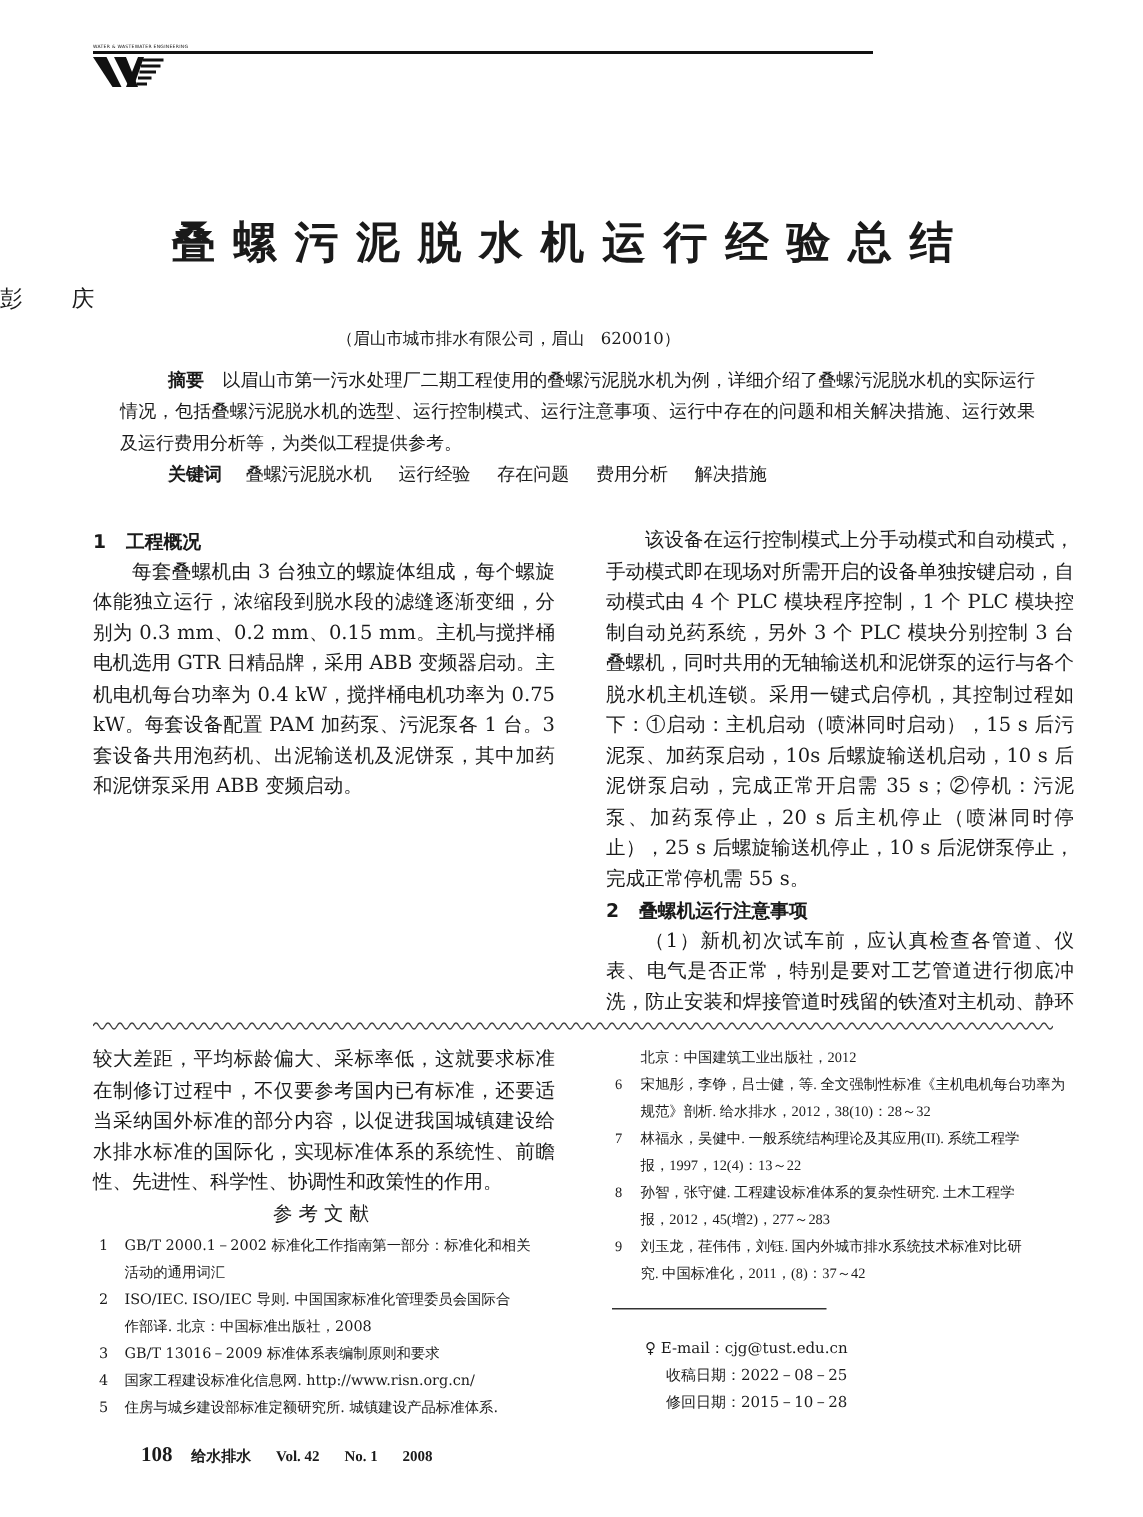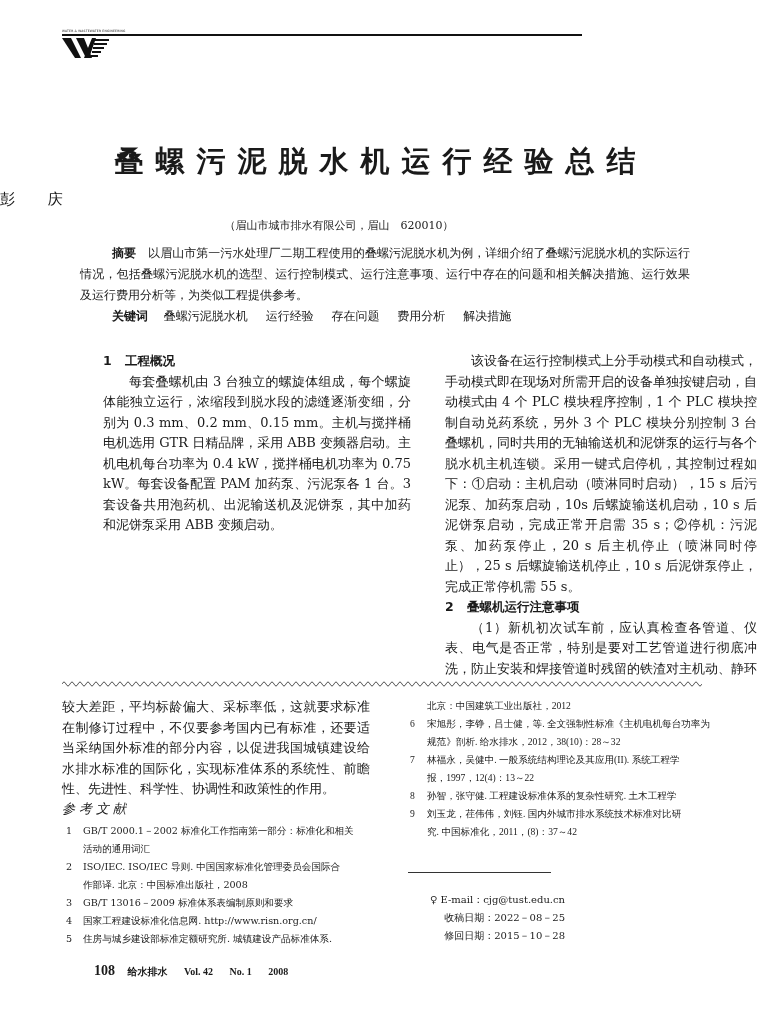--- a/index.html
+++ b/index.html
@@ -15,41 +15,41 @@
              letter-spacing: 12px; font-family: Liberation Sans, sans-serif; }
     #author { left: 0; width: 762px; top: 190px; text-align: left; font-size: 15px; letter-spacing: 14px; }
     #affil { left: 0; width: 678px; top: 218px; text-align: center; font-size: 11px; }
 
     .abstract { left: 80px; width: 610px; font-size: 12px; line-height: 21px; }
     #abstract { top: 243px; text-indent: 32px; text-align: justify; }
     #abstract b, #keywords b { font-family: "DejaVu Sans", sans-serif; font-weight: bold; margin-right: 12px; }
     #keywords { top: 306px; text-indent: 32px; }
     #keywords .kw { margin-right: 14px; }
 
-    .col { font-size: 13px; line-height: 20.5px; text-align: justify; margin-left: 41px; }
+    .col { font-size: 13px; line-height: 20.5px; text-align: justify; }
     #col-left { left: 62px; top: 351px; width: 308px; }
     #col-right { left: 404px; top: 351px; width: 312px; }
     .h { font-family: "DejaVu Sans", sans-serif; font-weight: bold; font-size: 12.5px; }
     .h .num { display: inline-block; width: 22px; }
     .p { text-indent: 26px; }
 
     #wavy { left: 62px; top: 680px; width: 640px; height: 8px; }
 
     #col-left2 { left: 62px; top: 697px; width: 308px; font-size: 13px; line-height: 20.5px; text-align: justify; }
-    #refs-heading { left: 62px; top: 800px; width: 308px; text-align: left; font-size: 13px; letter-spacing: 4px; font-style: italic; }
+    #refs-heading { left: 62px; top: 800px; width: 308px; text-align: center; font-size: 13px; letter-spacing: 4px; }
 
     .refs { font-size: 9.6px; line-height: 18px; font-family: "DejaVu Serif", serif; }
     #refs-left { left: 66px; top: 822px; width: 310px; }
     #refs-right { left: 410px; top: 697px; width: 310px; font-family: Liberation Serif, serif; }
     .ref { display: flex; }
     .ref .rn { width: 17px; flex: none; }
     .ref .rt { flex: 1; }
 
     #note-rule { left: 408px; top: 872px; width: 143px; height: 1px; background: #333; }
-    #notes { left: 430px; top: 891px; font-size: 10px; line-height: 18px; text-align: right; }
+    #notes { left: 430px; top: 891px; font-size: 10px; line-height: 18px; }
     #notes div { white-space: nowrap; }
     #notes .ind { padding-left: 14px; }
 
     #footer { left: 94px; top: 963px; font-size: 10px; font-weight: bold; font-family: "Liberation Serif", serif; }
     #footer .pg { font-size: 14px; margin-right: 10px; }
     #footer span { margin-right: 14px; }
   </style>
 </head>
 <body>
 
@@ -159,20 +159,24 @@
       </div>
       <div class="ref">
         <span class="rn"></span>
         <span class="rt">报，1997，12(4)：13～22</span>
       </div>
       <div class="ref">
         <span class="rn">8</span>
         <span class="rt">孙智，张守健. 工程建设标准体系的复杂性研究. 土木工程学</span>
       </div>
       <div class="ref">
+        <span class="rn"></span>
+        <span class="rt">报，2012，45(增2)，277～283</span>
+      </div>
+      <div class="ref">
         <span class="rn">9</span>
         <span class="rt">刘玉龙，荏伟伟，刘钰. 国内外城市排水系统技术标准对比研</span>
       </div>
       <div class="ref">
         <span class="rn"></span>
         <span class="rt">究. 中国标准化，2011，(8)：37～42</span>
       </div>
     </div>
 </div>
 

